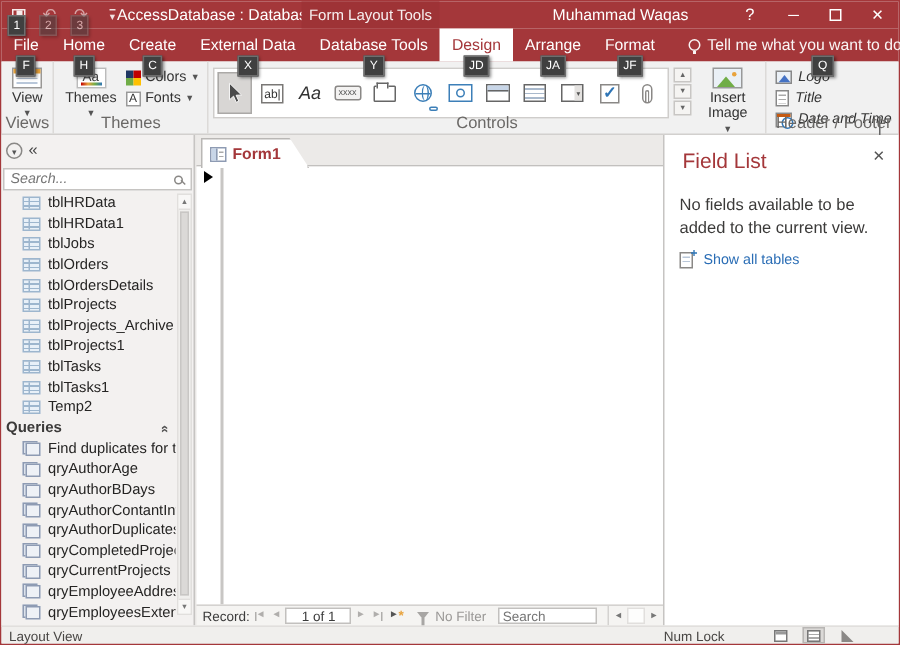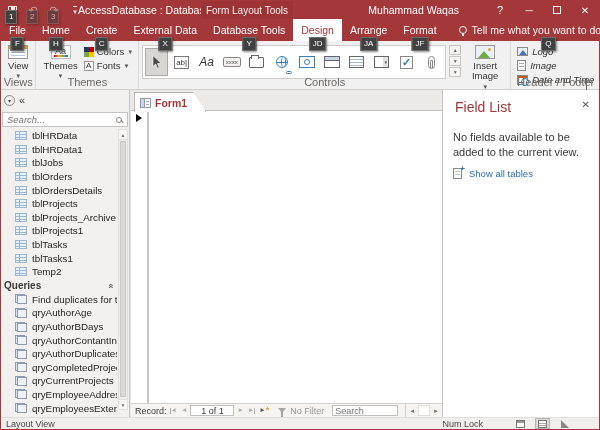--- a/index.html
+++ b/index.html
@@ -355,21 +355,21 @@
     </div>
 
     <div class="group">
       <div class="hf-col">
         <div class="hf-row">
           <span class="logo-ico"></span>
           <span>Logo</span>
         </div>
         <div class="hf-row">
           <span class="title-ico"></span>
-          <span>Image</span>
+          <span>Title</span>
         </div>
         <div class="hf-row">
           <span class="dt-ico"></span>
           <span>Date and Time</span>
         </div>
       </div>
       <span class="group-label">Header / Footer</span>
     </div>
 
     <span class="ribbon-collapse"><span class="chev-up"></span></span>

